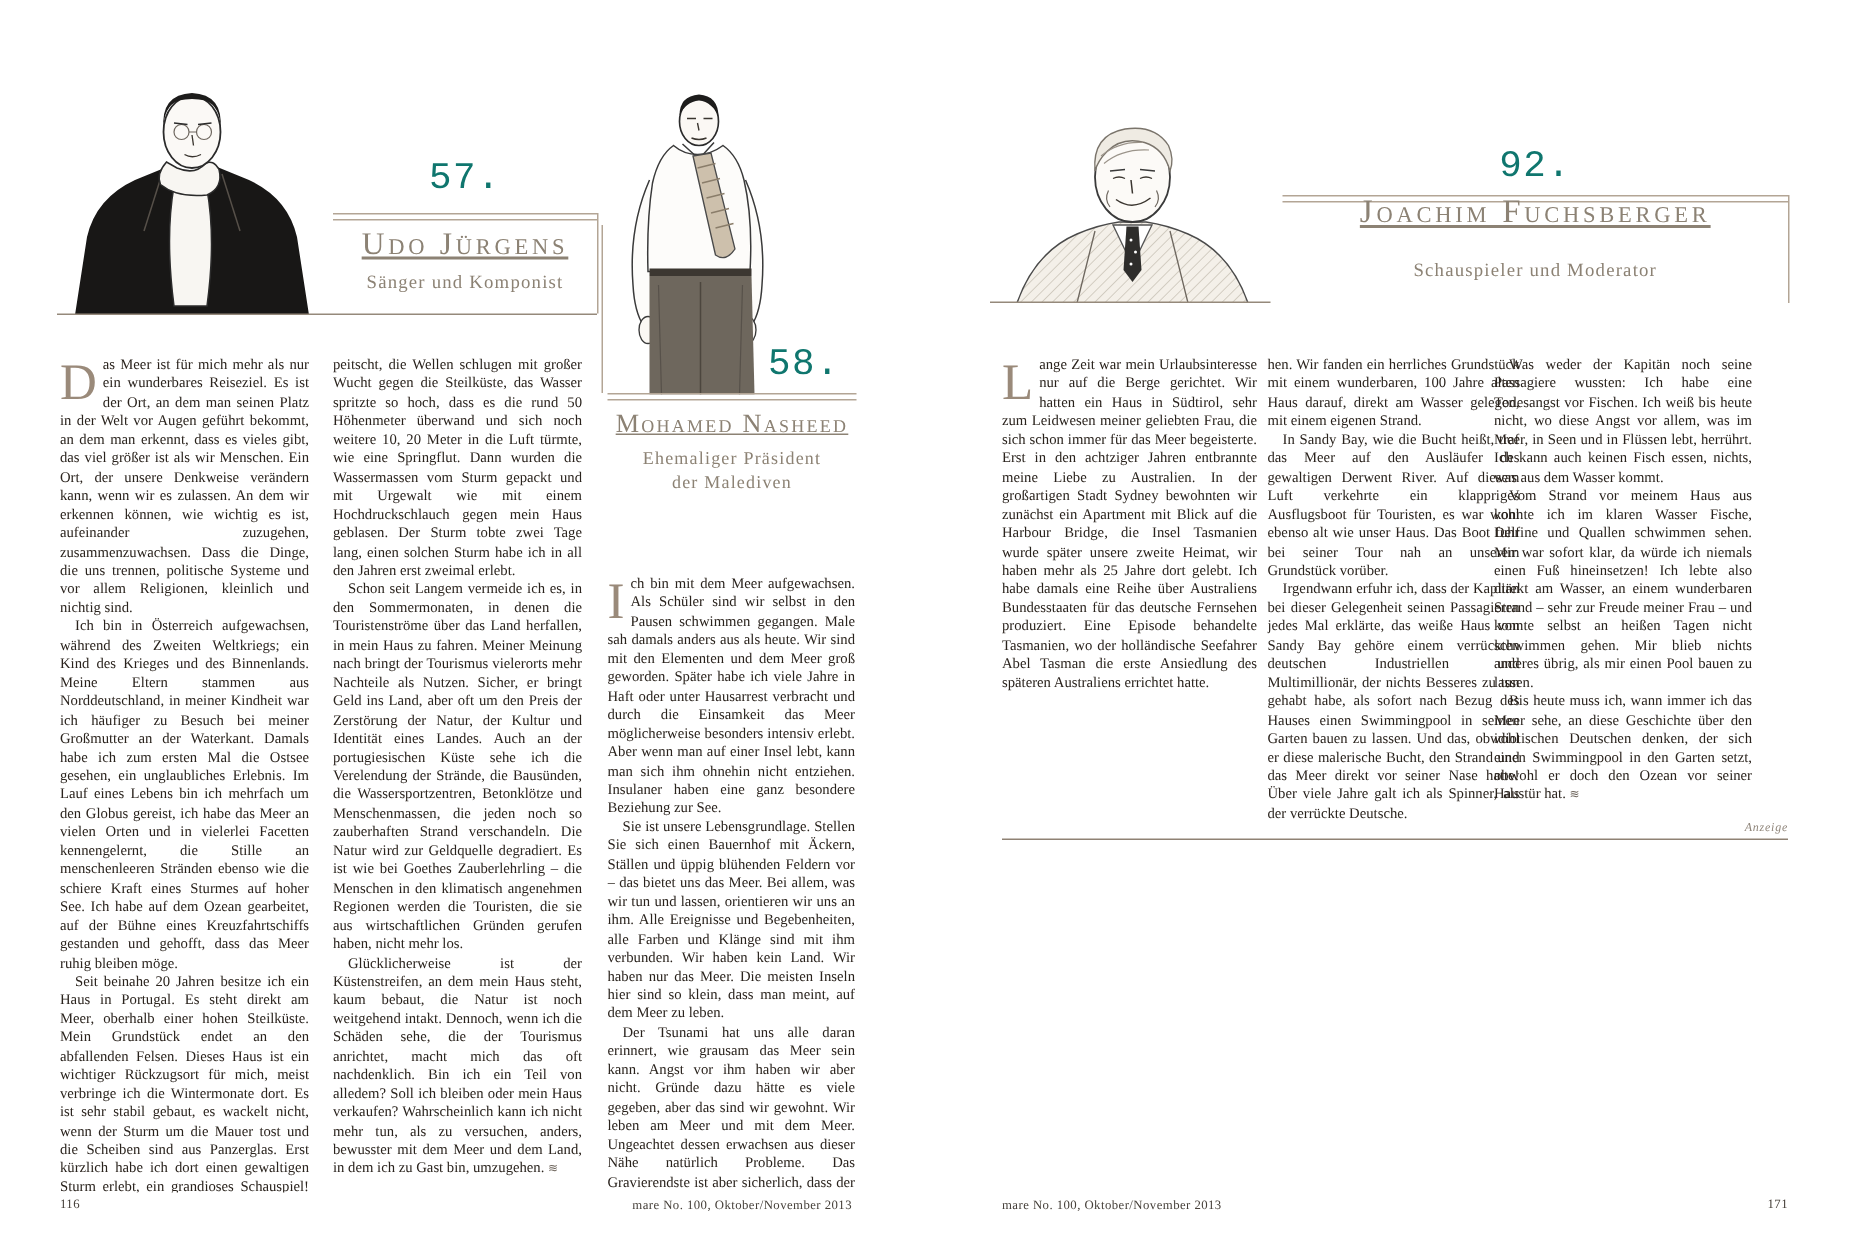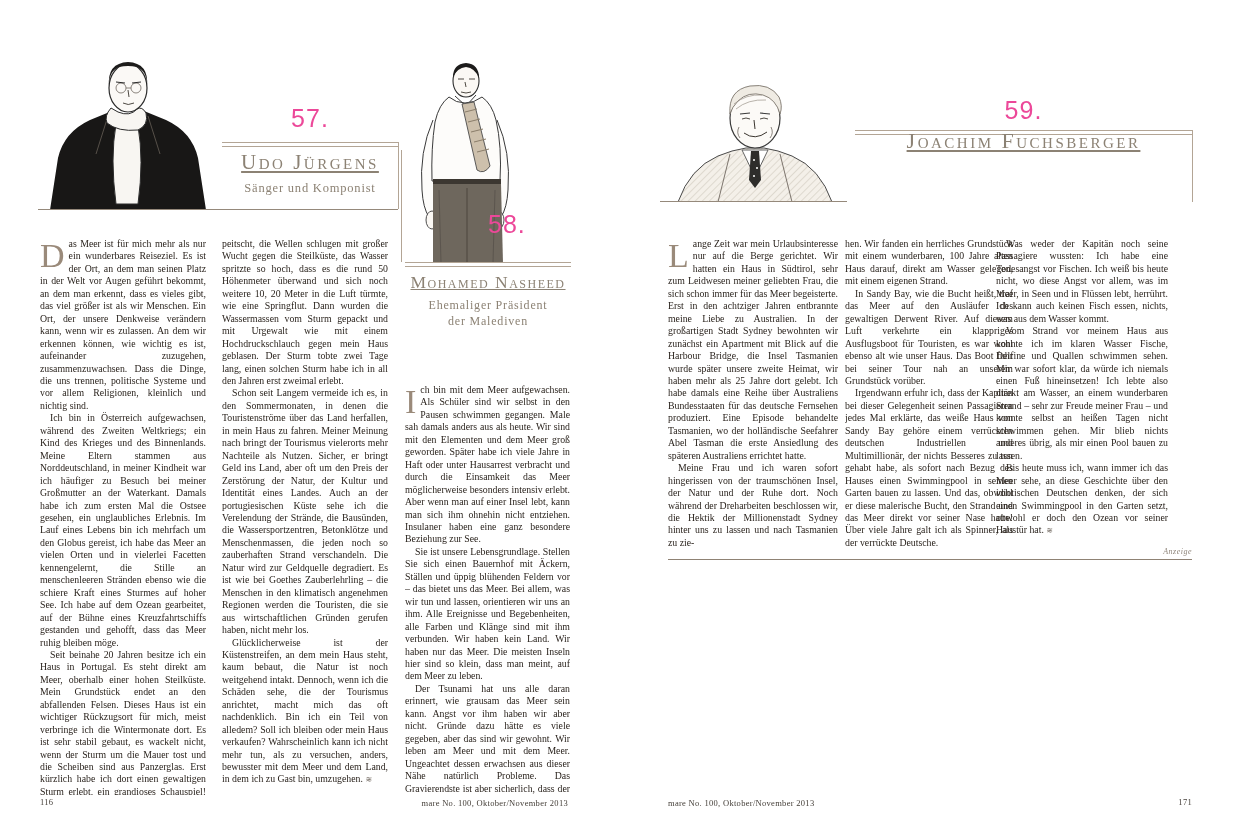--- a/index.html
+++ b/index.html
@@ -1,19 +1,19 @@
 <!DOCTYPE html>
 <html lang="de"><head>
 <meta charset="utf-8">
 <style>
   html,body{margin:0;padding:0;background:#ffffff;}
   .spread{position:relative;width:1250px;height:833px;background:#ffffff;overflow:hidden;
           font-family:"Liberation Serif",serif;}
   .abs{position:absolute;}
-  .num{font-family:Liberation Sans, sans-serif;color:#ec4899;text-align:center;
+  .num{font-family:Liberation Mono, monospace;color:#0f766e;text-align:center;
        font-size:25px;letter-spacing:1px;}
   .sc-name{font-variant:small-caps;color:#8c8274;text-align:center;
            font-family:"Liberation Serif",serif;letter-spacing:2.5px;text-decoration:underline;}
   .role{color:#8c8274;text-align:center;font-size:12.5px;letter-spacing:0.8px;
         font-family:"Liberation Serif",serif;}
   .drule{height:3px;border-top:1px solid #b3a595;border-bottom:1px solid #b3a595;}
   .hline{height:0;border-top:1px solid #95897b;}
   .vline{width:0;border-left:1px solid #b3a595;}
   .bodycol{font-family:"Liberation Serif",serif;font-size:9.8px;line-height:12.45px;
            color:#2a231d;text-align:justify;overflow:hidden;}
@@ -66,21 +66,21 @@
     <rect x="28" y="119" width="68" height="5" fill="#3c3731"></rect>
     <path d="M28,124 L96,124 L98,203 L28,203 Z" fill="#6e675d"></path>
     <path d="M62,128 L62,203" stroke="#4c463e" stroke-width="1"></path>
     <path d="M34,130 L36,203 M90,130 L88,203" stroke="#57514a" stroke-width="0.8"></path>
     <ellipse cx="61" cy="21" rx="13" ry="16" fill="#fbf8f4" stroke="#2b2b2b" stroke-width="1.1"></ellipse>
     <path d="M48,17 Q48,4 61,3 Q74,4 74,18 Q70,8 61,7 Q52,8 48,17 Z" fill="#1d1c1b"></path>
     <path d="M53,19 L59,19 M64,19 L70,19 M60,22 L61,27 M56,32 Q61,34 66,32" stroke="#3a352f" stroke-width="0.9" fill="none"></path>
   </svg>
 
   <div class="abs vline" style="left:401px;top:150px;height:112px;"></div>
-  <div class="abs num" style="left:488px;top:210px;width:96px;text-align:left;">58.</div>
+  <div class="abs num" style="left:488px;top:228px;width:96px;text-align:center;">58.</div>
   <div class="abs drule" style="left:405px;top:262px;width:166px;"></div>
   <div class="abs sc-name" style="left:394px;top:272px;width:188px;font-size:17.5px;letter-spacing:1.5px;">Mohamed Nasheed</div>
   <div class="abs role" style="left:394px;top:298px;width:188px;font-size:12px;">Ehemaliger Präsident</div>
   <div class="abs role" style="left:394px;top:314px;width:188px;font-size:12px;">der Malediven</div>
 
   <div class="abs bodycol" style="left:40px;top:238px;width:166px;height:557px;">
     <p class="first"><span class="dropcap">D</span><span>as Meer ist für mich mehr als nur ein wunderbares Reiseziel. Es ist der Ort, an dem man seinen Platz in der Welt vor Augen geführt bekommt, an dem man erkennt, dass es vieles gibt, das viel größer ist als wir Menschen. Ein Ort, der unsere Denkweise verändern kann, wenn wir es zulassen. An dem wir erkennen können, wie wichtig es ist, aufeinander zuzugehen, zusammenzuwachsen. Dass die Dinge, die uns trennen, politische Systeme und vor allem Religionen, kleinlich und nichtig sind.</span></p>
     <p>Ich bin in Österreich aufgewachsen, während des Zweiten Weltkriegs; ein Kind des Krieges und des Binnenlands. Meine Eltern stammen aus Norddeutschland, in meiner Kindheit war ich häufiger zu Besuch bei meiner Großmutter an der Waterkant. Damals habe ich zum ersten Mal die Ostsee gesehen, ein unglaubliches Erlebnis. Im Lauf eines Lebens bin ich mehrfach um den Globus gereist, ich habe das Meer an vielen Orten und in vielerlei Facetten kennengelernt, die Stille an menschenleeren Stränden ebenso wie die schiere Kraft eines Sturmes auf hoher See. Ich habe auf dem Ozean gearbeitet, auf der Bühne eines Kreuzfahrtschiffs gestanden und gehofft, dass das Meer ruhig bleiben möge.</p>
     <p>Seit beinahe 20 Jahren besitze ich ein Haus in Portugal. Es steht direkt am Meer, oberhalb einer hohen Steilküste. Mein Grundstück endet an den abfallenden Felsen. Dieses Haus ist ein wichtiger Rückzugsort für mich, meist verbringe ich die Wintermonate dort. Es ist sehr stabil gebaut, es wackelt nicht, wenn der Sturm um die Mauer tost und die Scheiben sind aus Panzerglas. Erst kürzlich habe ich dort einen gewaltigen Sturm erlebt, ein grandioses Schauspiel! Das Meer war aufge-</p>
   </div>
@@ -116,29 +116,29 @@
     <circle cx="94" cy="96" r="1" fill="#fff"></circle>
     <ellipse cx="95" cy="38" rx="25" ry="30" fill="#fcfaf7" stroke="#3a3a3a" stroke-width="1.2"></ellipse>
     <path d="M70,34 Q68,10 90,6 Q110,3 119,17 Q123,26 120,34 Q116,19 103,15 Q88,11 78,21 Q72,27 70,34 Z" fill="#efebe3" stroke="#7a746b" stroke-width="0.9"></path>
     <path d="M74,24 Q86,14 102,15 M76,29 Q88,19 106,20" stroke="#9b948a" stroke-width="0.7" fill="none"></path>
     <path d="M80,34 L90,33 M100,33 L110,34" stroke="#3a3a3a" stroke-width="1.1"></path>
     <path d="M82,39 Q86,37 90,39 M100,39 Q104,37 108,39" stroke="#3a352f" stroke-width="0.9" fill="none"></path>
     <path d="M94,40 L95,49 M84,53 Q95,61 107,52" stroke="#3a352f" stroke-width="1" fill="none"></path>
     <path d="M79,47 Q76,53 80,58 M111,47 Q114,53 110,58" stroke="#6e675f" stroke-width="0.8" fill="none"></path>
   </svg>
 
-  <div class="abs num" style="left:855px;top:96px;width:337px;">59.</div>
+  <div class="abs num" style="left:855px;top:96px;width:337px;">92.</div>
   <div class="abs drule" style="left:855px;top:130px;width:337px;"></div>
   <div class="abs sc-name" style="left:855px;top:128px;width:337px;font-size:22px;">Joachim Fuchsberger</div>
+  <div class="abs role" style="left:855px;top:173px;width:337px;">Schauspieler und Moderator</div>
   <div class="abs hline" style="left:660px;top:201px;width:187px;"></div>
   <div class="abs vline" style="left:1192px;top:130px;height:72px;"></div>
 
   <div class="abs bodycol" style="left:668px;top:238px;width:170px;height:312px;">
     <p class="first"><span class="dropcap">L</span><span>ange Zeit war mein Urlaubsinteresse nur auf die Berge gerichtet. Wir hatten ein Haus in Südtirol, sehr zum Leidwesen meiner geliebten Frau, die sich schon immer für das Meer begeisterte. Erst in den achtziger Jahren entbrannte meine Liebe zu Australien. In der großartigen Stadt Sydney bewohnten wir zunächst ein Apartment mit Blick auf die Harbour Bridge, die Insel Tasmanien wurde später unsere zweite Heimat, wir haben mehr als 25 Jahre dort gelebt. Ich habe damals eine Reihe über Australiens Bundesstaaten für das deutsche Fernsehen produziert. Eine Episode behandelte Tasmanien, wo der holländische Seefahrer Abel Tasman die erste Ansiedlung des späteren Australiens errichtet hatte.</span></p>
-    <p>Meine Frau und ich waren sofort hingerissen von der traumschönen Insel, der Natur und der Ruhe dort. Noch während der Dreharbeiten beschlossen wir, die Hektik der Millionenstadt Sydney hinter uns zu lassen und nach Tasmanien zu zie-</p>
   </div>
 
   <div class="abs bodycol" style="left:845px;top:238px;width:168px;height:312px;">
     <p class="noindent">hen. Wir fanden ein herrliches Grundstück mit einem wunderbaren, 100 Jahre alten Haus darauf, direkt am Wasser gelegen, mit einem eigenen Strand.</p>
     <p>In Sandy Bay, wie die Bucht heißt, traf das Meer auf den Ausläufer des gewaltigen Derwent River. Auf diesem Luft verkehrte ein klappriges Ausflugsboot für Touristen, es war wohl ebenso alt wie unser Haus. Das Boot fuhr bei seiner Tour nah an unserem Grundstück vorüber.</p>
     <p>Irgendwann erfuhr ich, dass der Kapitän bei dieser Gelegenheit seinen Passagieren jedes Mal erklärte, das weiße Haus von Sandy Bay gehöre einem verrückten deutschen Industriellen und Multimillionär, der nichts Besseres zu tun gehabt habe, als sofort nach Bezug des Hauses einen Swimmingpool in seinen Garten bauen zu lassen. Und das, obwohl er diese malerische Bucht, den Strand und das Meer direkt vor seiner Nase hatte! Über viele Jahre galt ich als Spinner, als der verrückte Deutsche.</p>
   </div>
 
   <div class="abs bodycol" style="left:996px;top:238px;width:172px;height:312px;">
     <p>Was weder der Kapitän noch seine Passagiere wussten: Ich habe eine Todesangst vor Fischen. Ich weiß bis heute nicht, wo diese Angst vor allem, was im Meer, in Seen und in Flüssen lebt, herrührt. Ich kann auch keinen Fisch essen, nichts, was aus dem Wasser kommt.</p>

